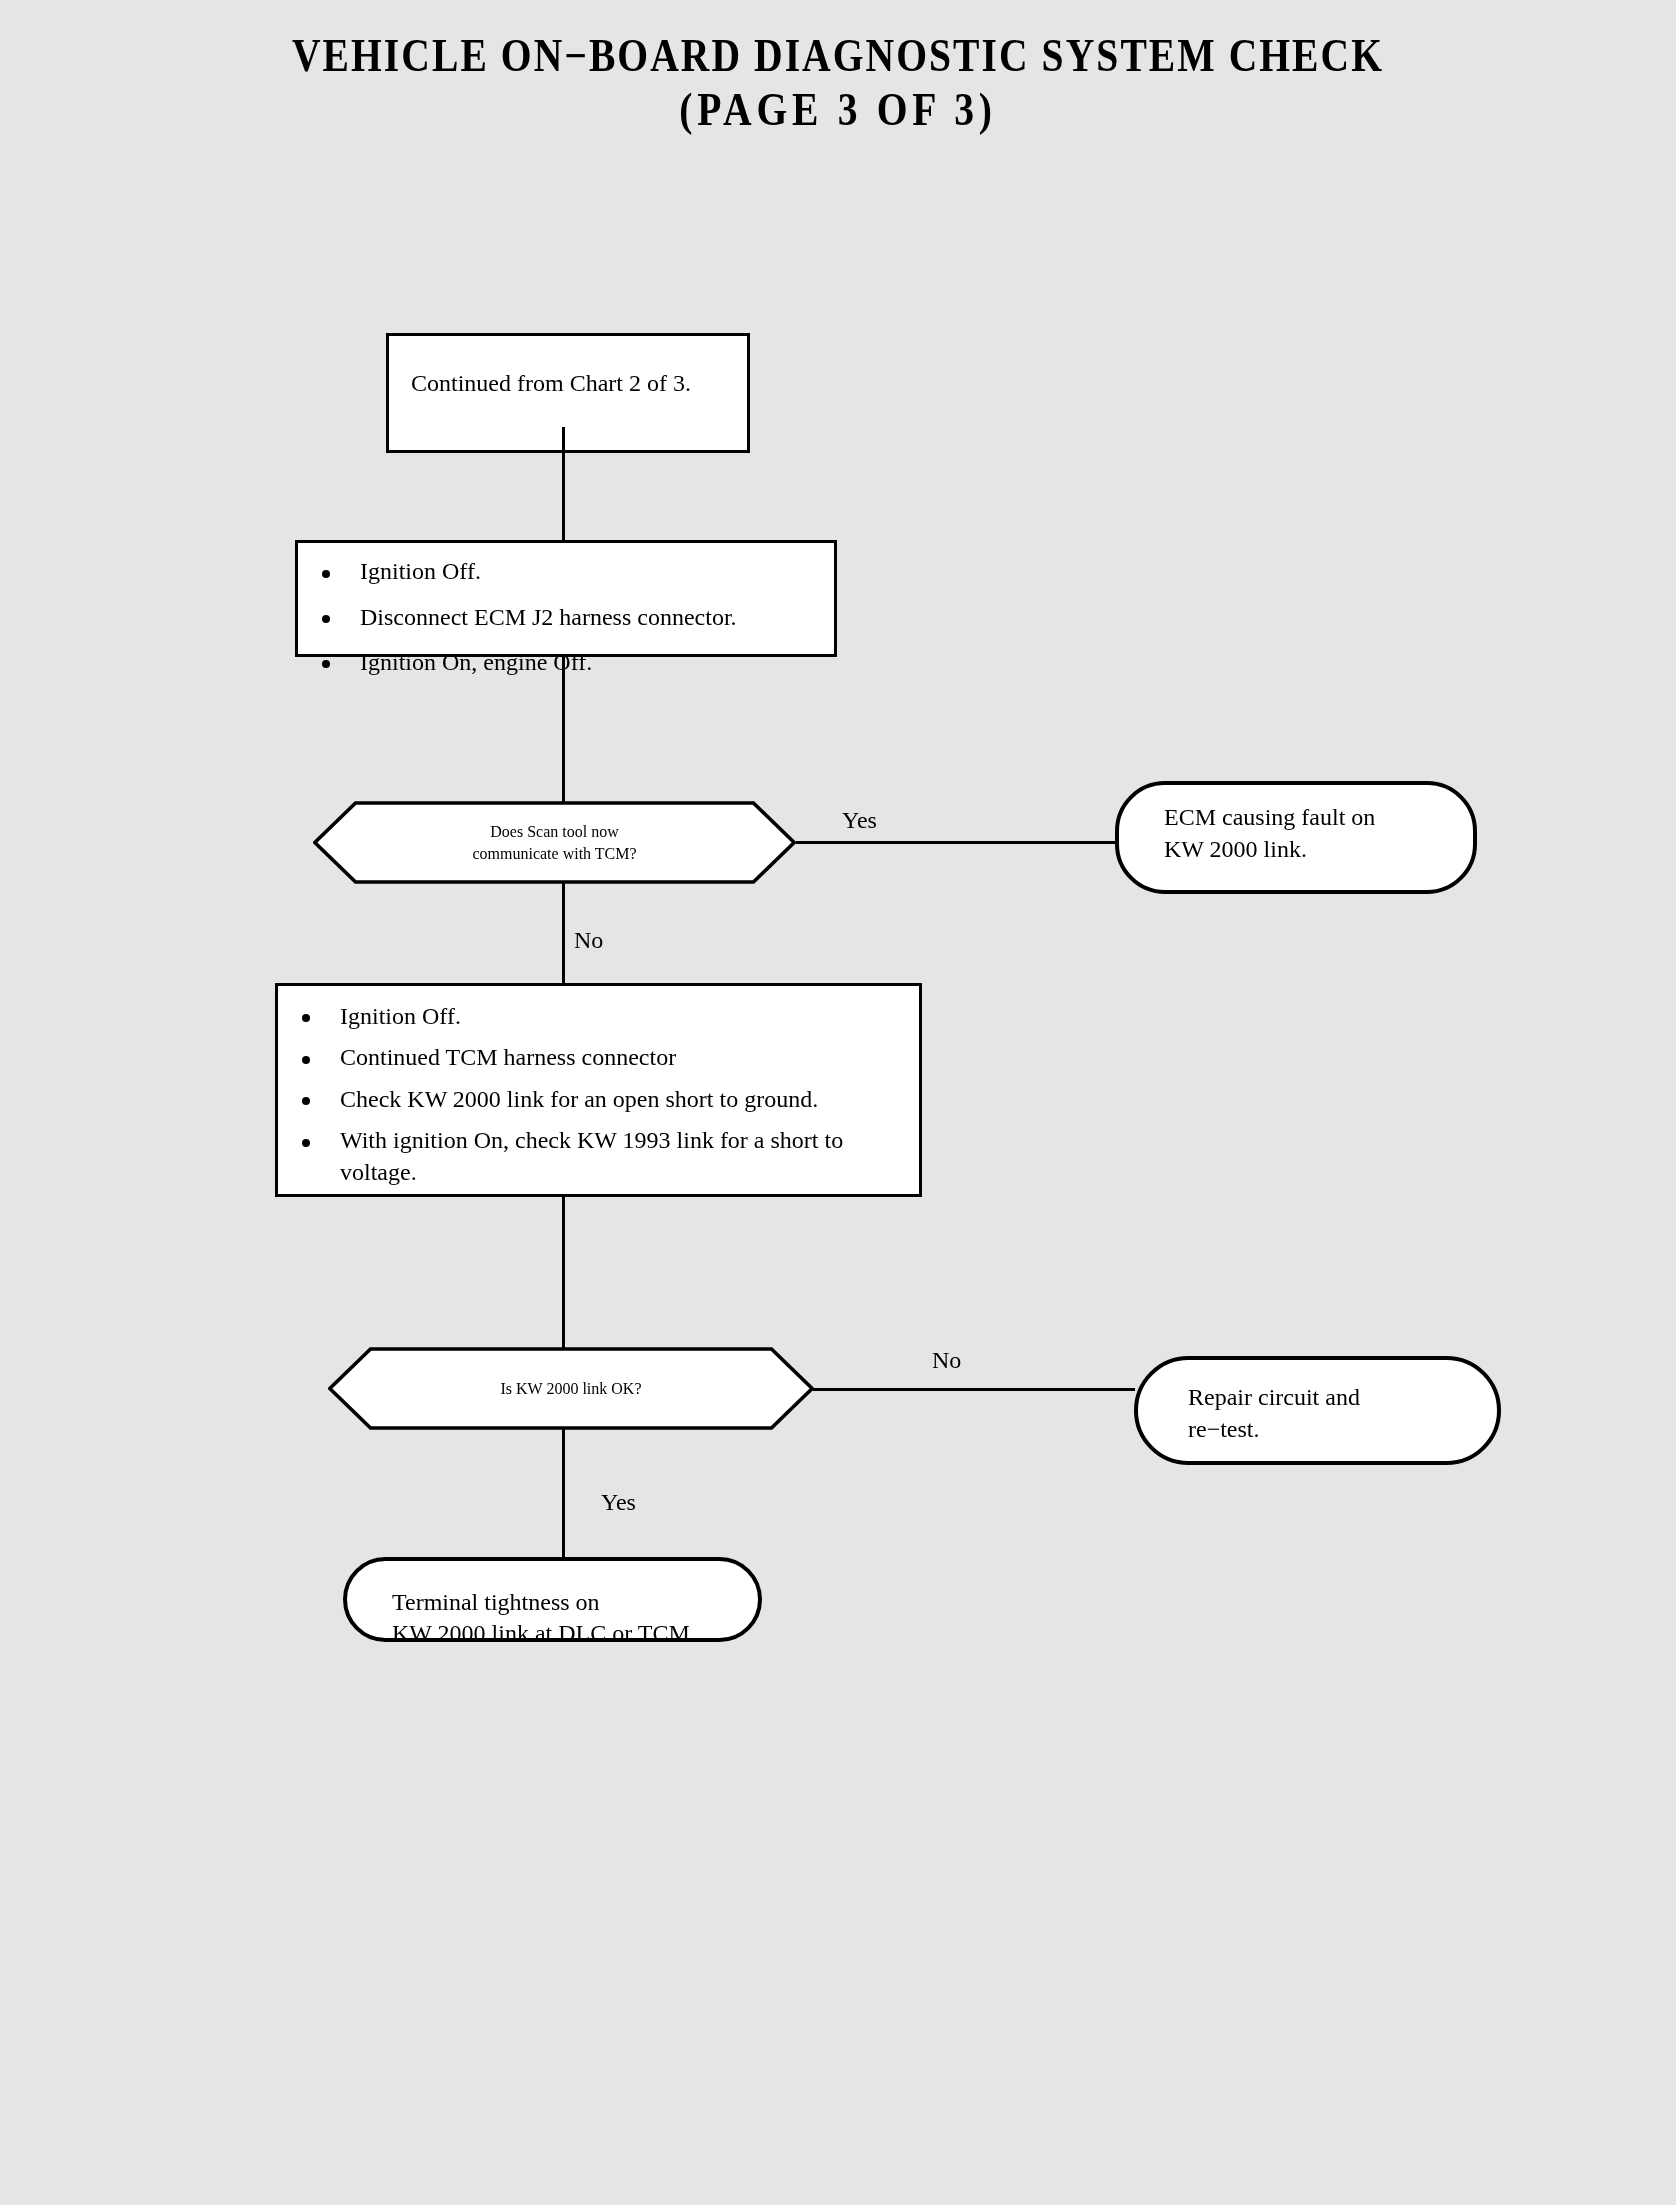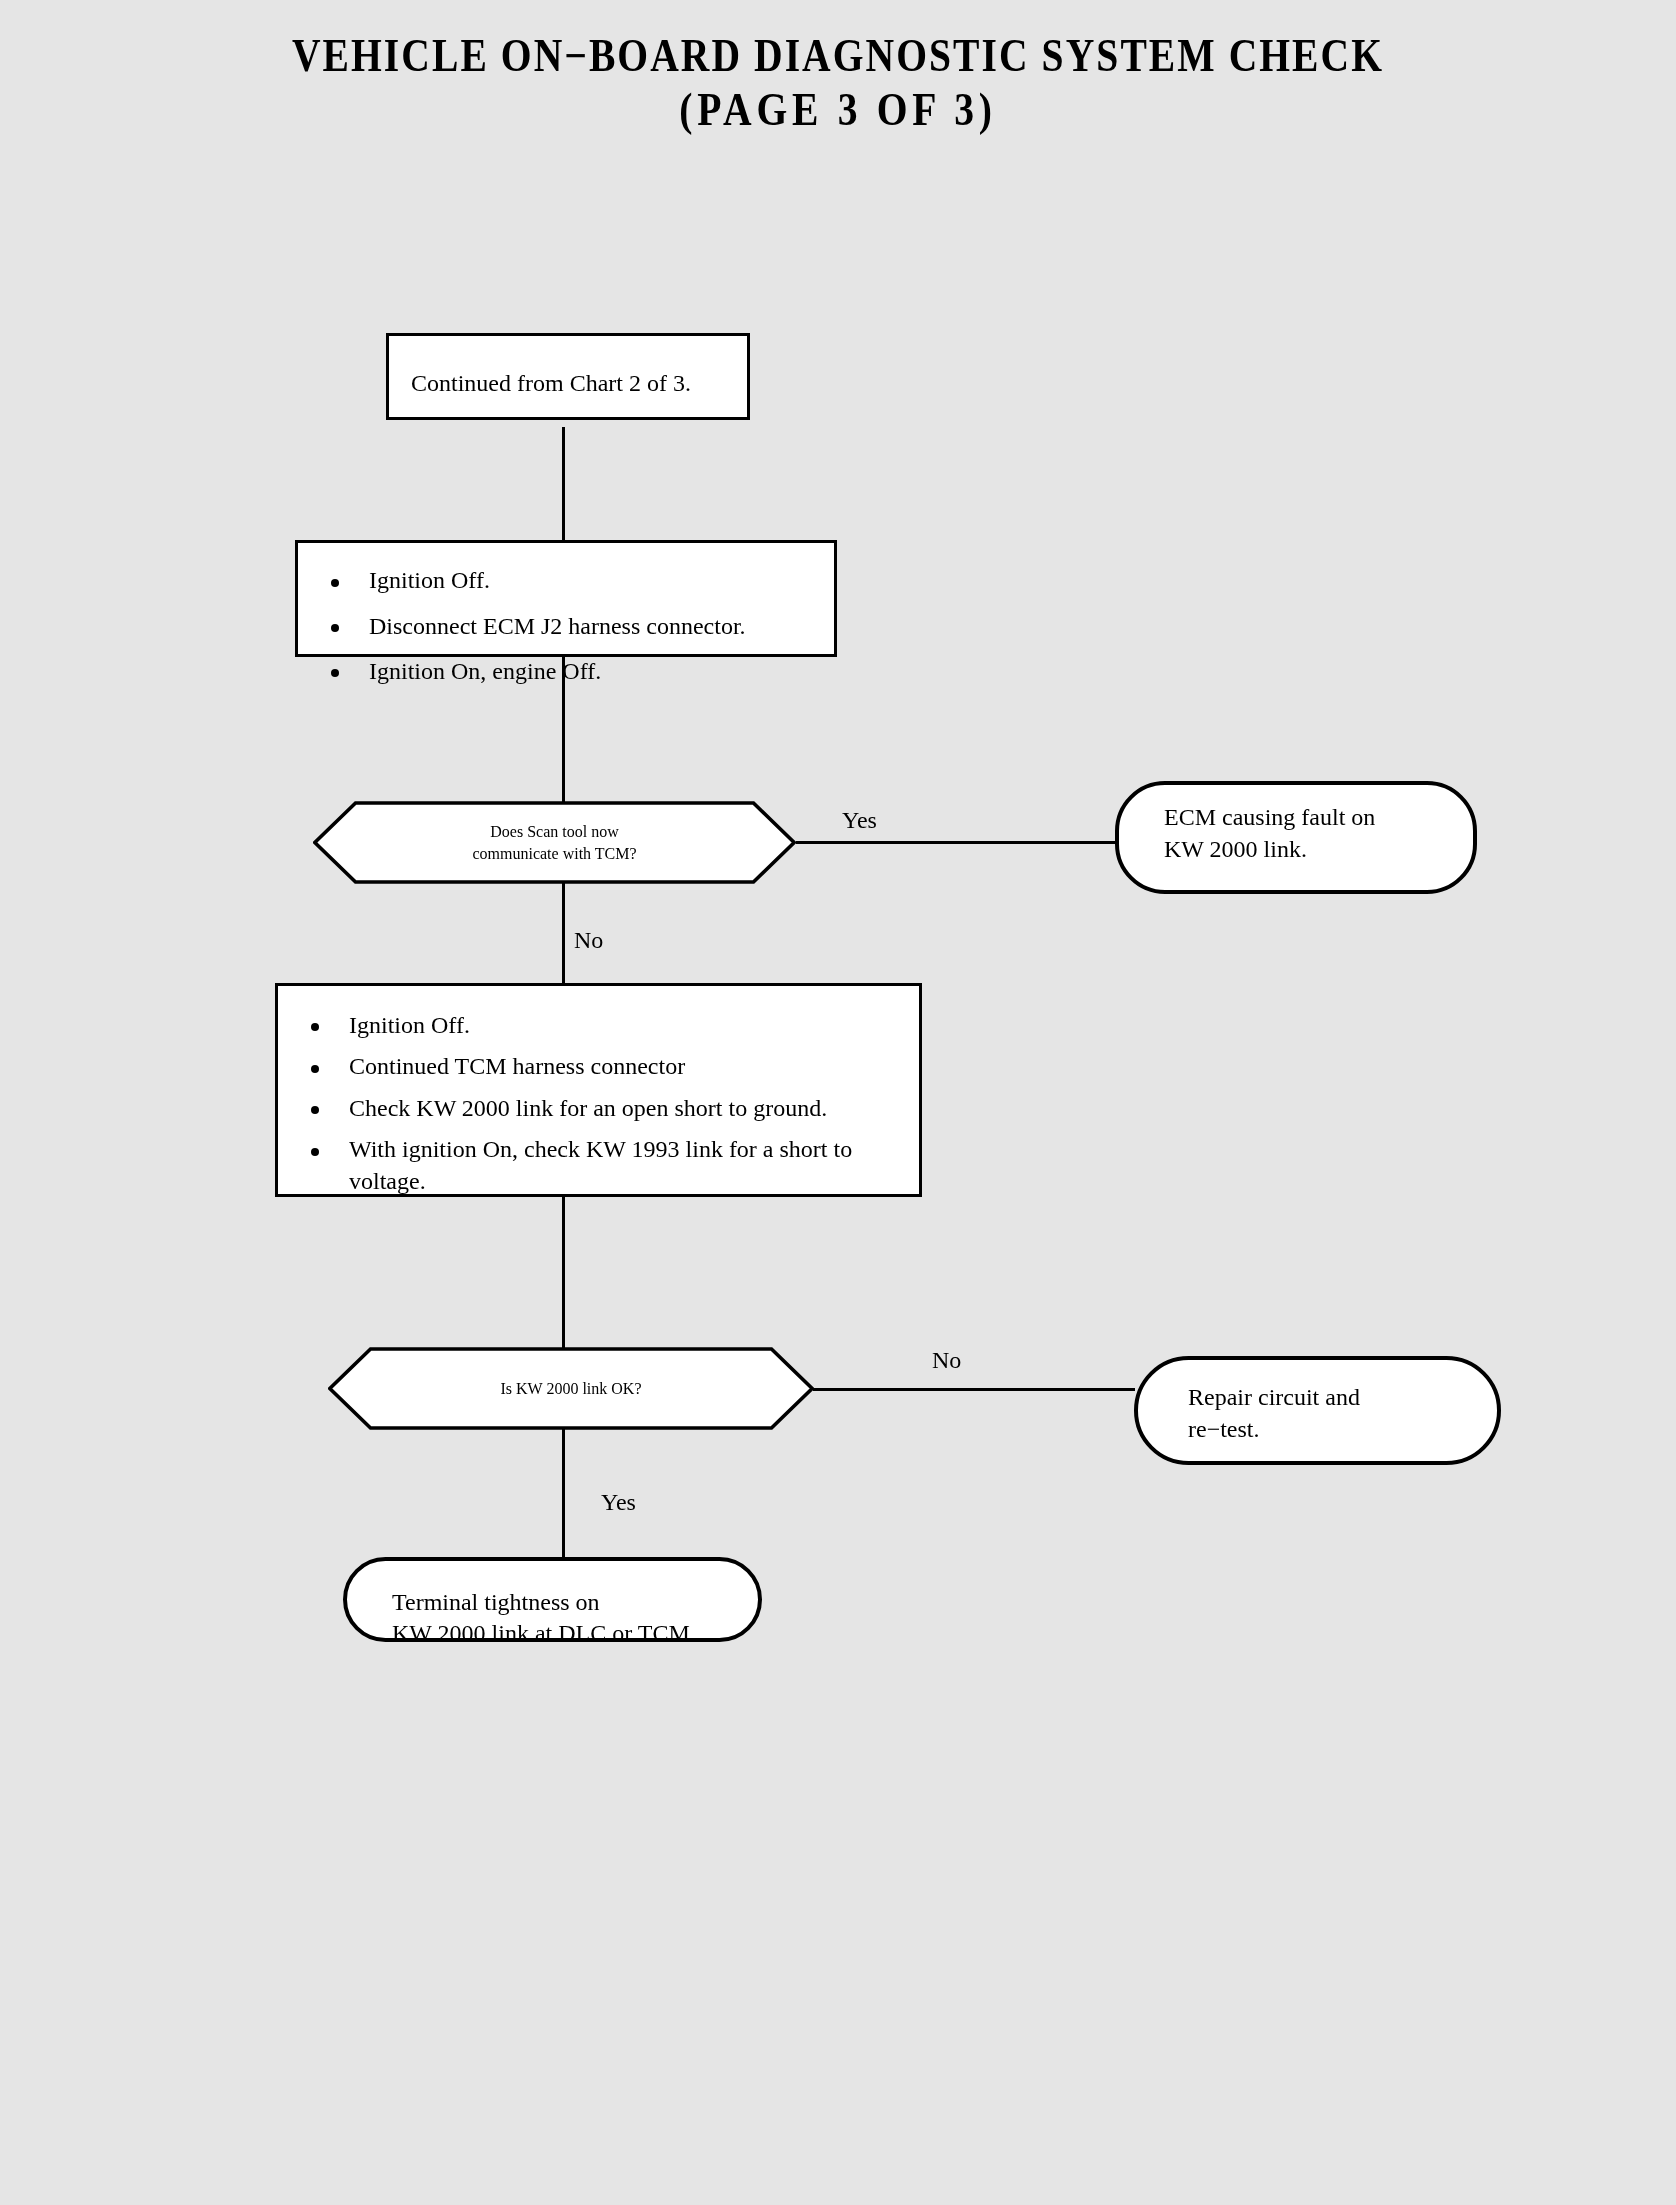--- a/index.html
+++ b/index.html
@@ -55,21 +55,21 @@
     position: absolute;
     font-size: 24px;
     line-height: 1.33;
     white-space: pre-line;
     color: #000;
   }
 
   
   .bullets {
     position: absolute;
-    margin: 9px;
+    margin: 0;
     padding: 0;
     list-style: none;
   }
   .bullets li {
     position: relative;
     font-size: 24px;
     line-height: 1.33;
     padding-left: 44px;
     margin-bottom: 13.4px;
   }
@@ -130,21 +130,21 @@
 </head>
 <body>
 
 <div id="page">
 
   <div id="title-block">
     <div class="title-line">VEHICLE ON−BOARD DIAGNOSTIC SYSTEM CHECK</div>
     <div class="title-line sub">(PAGE 3 OF 3)</div>
   </div>
 
-  <div class="node rect" style="left:386px; top:333px; width:364px; height:87px;">
+  <div class="node rect" style="left:386px; top:333px; width:364px; height:120px;">
     <div class="node-text" style="left:22px; top:32px; width:328px;">Continued from Chart 2 of 3.</div>
   </div>
 
   <div class="vline" style="left:562px; top:427px; height:114px;"></div>
 
   <div class="node rect" style="left:295px; top:540px; width:542px; height:117px;">
     <ul class="bullets" style="left:18px; top:13.4px; width:505px;">
       <li>Ignition Off.</li>
       <li>Disconnect ECM J2 harness connector.</li>
       <li>Ignition On, engine Off.</li>

